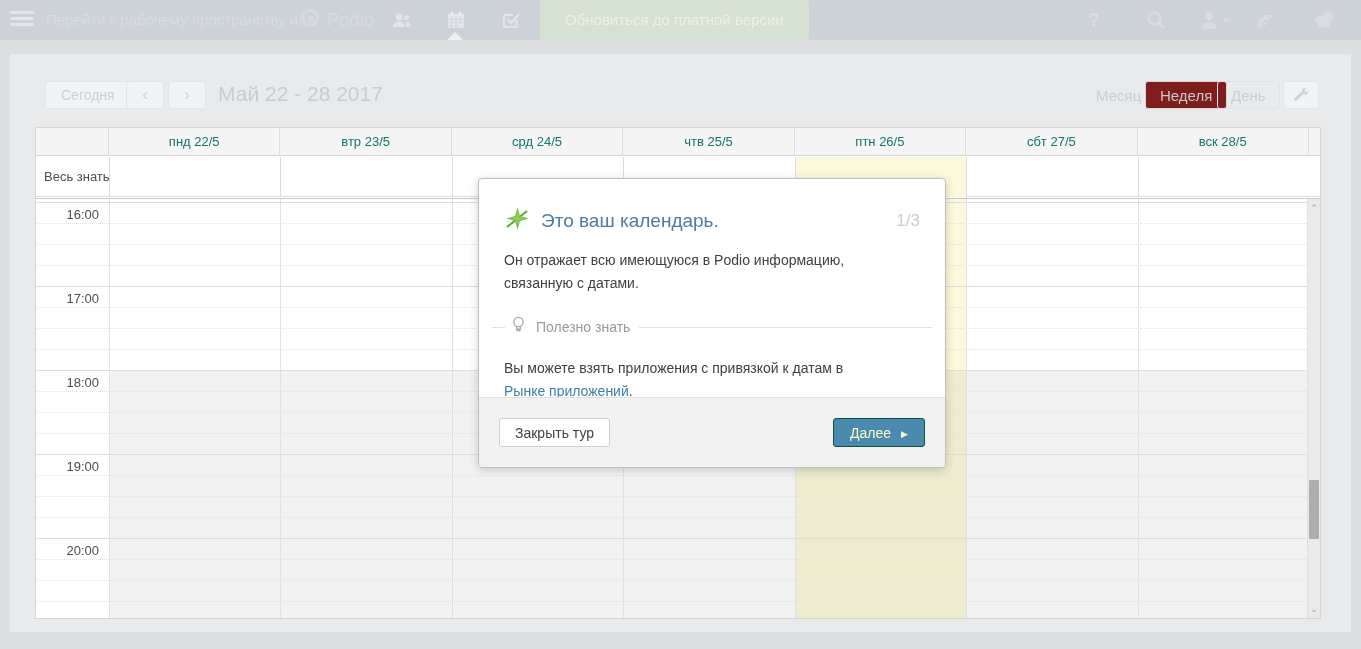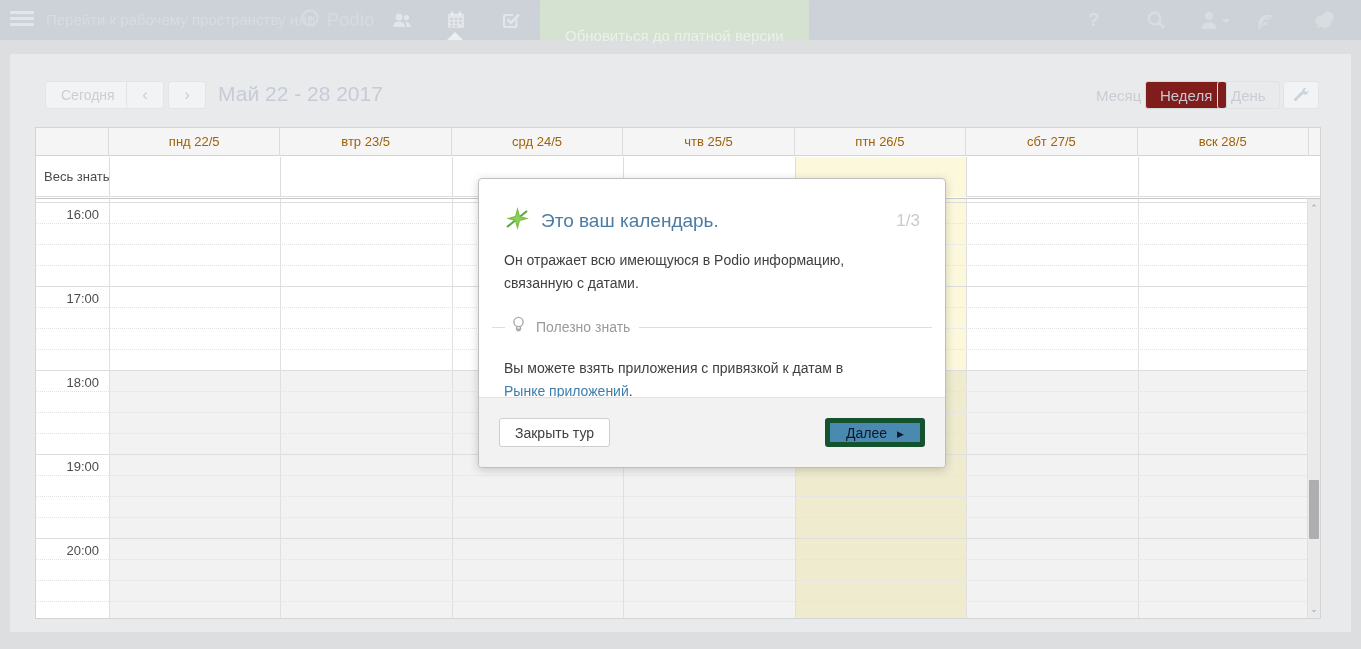--- a/index.html
+++ b/index.html
@@ -9,21 +9,21 @@
   
   .topbar { position:absolute; left:0; top:0; width:1361px; height:40px; background:#cdd2d9; z-index:5; }
   .topbar .abs { position:absolute; }
   .hamburger { left:10px; top:11px; width:24px; height:18px; cursor:pointer; }
   .hamburger i { display:block; height:3px; background:#e2e6e9; margin-bottom:3px; border-radius:1px; }
   .tb-search { left:46px; top:0; height:40px; line-height:40px; font-size:15px; color:#d7dce0; }
   .tb-logo { left:300px; top:0; height:40px; display:flex; align-items:center; gap:7px; }
   .tb-logo .word { font-size:18px; color:#d6dbdf; letter-spacing:.3px; }
   .tb-navicon { top:11px; width:20px; height:18px; }
   .notch { left:447px; top:32px; width:0; height:0; border-left:8px solid transparent; border-right:8px solid transparent; border-bottom:8px solid #edeff0; }
-  .upgrade-btn { left:540px; top:0; height:40px; padding:16px 25px; background:#d5e1d1; border:none; color:#ebf1e9; font-size:15px; line-height:40px; border-radius:2px; cursor:pointer; font-family:inherit; }
+  .upgrade-btn { left:540px; top:0; height:40px; padding:0 25px; background:#d5e1d1; border:none; color:#ebf1e9; font-size:15px; line-height:40px; border-radius:2px; cursor:pointer; font-family:inherit; }
   .tb-right { top:10px; width:22px; height:20px; }
   .help-glyph { font-size:19px; font-weight:bold; color:#dadee2; line-height:20px; }
   .user-caret { position:absolute; right:-8px; top:9px; width:0; height:0; border-left:4px solid transparent; border-right:4px solid transparent; border-top:4px solid #d9dde1; }
 
   
   .card { position:absolute; left:10px; top:54px; width:1341px; height:578px; background:#e9eaec; }
 
   
   .btn { position:absolute; height:28px; border-radius:3px; font-size:14px; font-family:inherit; cursor:pointer; }
   .btn.lite { background:#f2f3f4; border:1px solid #e3e4e6; color:#cbced4; }
@@ -34,21 +34,21 @@
   .cal-title { position:absolute; left:218px; top:82px; font-size:21px; color:#c6ccd6; }
   .view-btn { background:transparent; border:1px solid transparent; color:#c9cdd3; font-size:15px; }
   .view-month { left:1083px; top:81px; padding:0 12px; }
   .view-week  { left:1145px; top:81px; padding:0 14px; background:#7f1d1d; border-color:#d6d7d9; color:#c4c9cf; }
   .view-day   { left:1217px; top:81px; padding:0 13px; border-color:#e1e2e4; }
   .settings-btn { left:1283px; top:81px; width:36px; border-color:#dcdee0; background:transparent; }
 
   
   .grid { position:absolute; left:35px; top:127px; width:1286px; height:492px; border:1px solid #d4d4d4; background:#fff; z-index:4; }
   .hdr-row { position:absolute; left:0; top:0; width:100%; height:28px; background:#f5f5f5; border-bottom:1px solid #d4d4d4; display:flex; }
-  .hdr-cell { height:28px; line-height:28px; text-align:center; font-size:13px; color:#a16207; border-right:1px solid #dcdcdc; flex:none; }
+  .hdr-cell { height:28px; line-height:28px; text-align:center; font-size:13px; color:#0f766e; border-right:1px solid #dcdcdc; flex:none; }
   .hdr-gutter { width:73px; }
   .hdr-fill { flex:1; border-right:none; }
   .allday-row { position:absolute; left:0; top:29px; width:100%; height:40px; border-bottom:1px solid #ddd; background:#fff; }
   .allday-label { position:absolute; left:8px; top:0; line-height:40px; font-size:13px; color:#4a4c4f; }
   .allday-cell { position:absolute; top:0; height:40px; border-left:1px solid #dcdcdc; }
   .scroller { position:absolute; left:0; top:70px; width:100%; height:420px; border-top:1px solid #c9c9c9; overflow:hidden; background:#fff; }
   .day-col { position:absolute; top:0; height:100%; border-left:1px solid #e0e0e0; background:#fff; }
   .day-col .shade { position:absolute; left:0; right:0; top:171px; bottom:0; background:rgba(0,0,0,0.05); }
   .hline { position:absolute; left:0; width:1273px; height:0; border-top:1px solid #ddd; z-index:2; }
   .qline { position:absolute; left:0; width:1273px; height:0; border-top:1px dotted #e2e2e2; z-index:2; }
@@ -68,21 +68,21 @@
   .m-divider { margin:21px -12px 0 -12px; display:flex; align-items:center; }
   .m-divider .seg { height:1px; background:#dedede; }
   .m-divider .seg.short { width:13px; }
   .m-divider .seg.long { flex:1; }
   .m-divider .lbl { font-size:14px; color:#9a9a9a; margin:0 9px; }
   .m-divider .bulb { margin-left:7px; margin-right:2px; }
   .m-tip { margin-top:19px; font-size:14px; color:#3f4040; line-height:23px; width:355px; }
   .m-link { color:#3e7eac; text-decoration:none; cursor:pointer; }
   .modal-footer { position:absolute; left:0; bottom:0; width:100%; height:70px; background:#f2f2f3; border-top:1px solid #e1e1e1; border-radius:0 0 4px 4px; }
   .close-tour-btn { position:absolute; left:20px; top:20px; height:29px; padding:0 15px; background:#fff; border:1px solid #cfcfcf; border-radius:3px; font-size:14px; color:#3f4040; font-family:inherit; cursor:pointer; }
-  .next-btn-blue { position:absolute; right:20px; top:20px; height:29px; padding:0 16px; background:#4a8ab0; border:5px solid #14532d; border-radius:3px; font-size:14px; color:#0f172a; font-family:inherit; cursor:pointer; }
+  .next-btn-blue { position:absolute; right:20px; top:20px; height:29px; padding:0 16px; background:#4a8ab0; border:1px solid #14532d; border-radius:3px; font-size:14px; color:#fef9c3; font-family:inherit; cursor:pointer; }
   .next-arrow { font-size:9px; margin-left:10px; vertical-align:1px; }
 </style>
 </head>
 <body>
 
 <div class="topbar">
   <div class="abs hamburger">
       <i></i>
       <i></i>
       <i></i>

